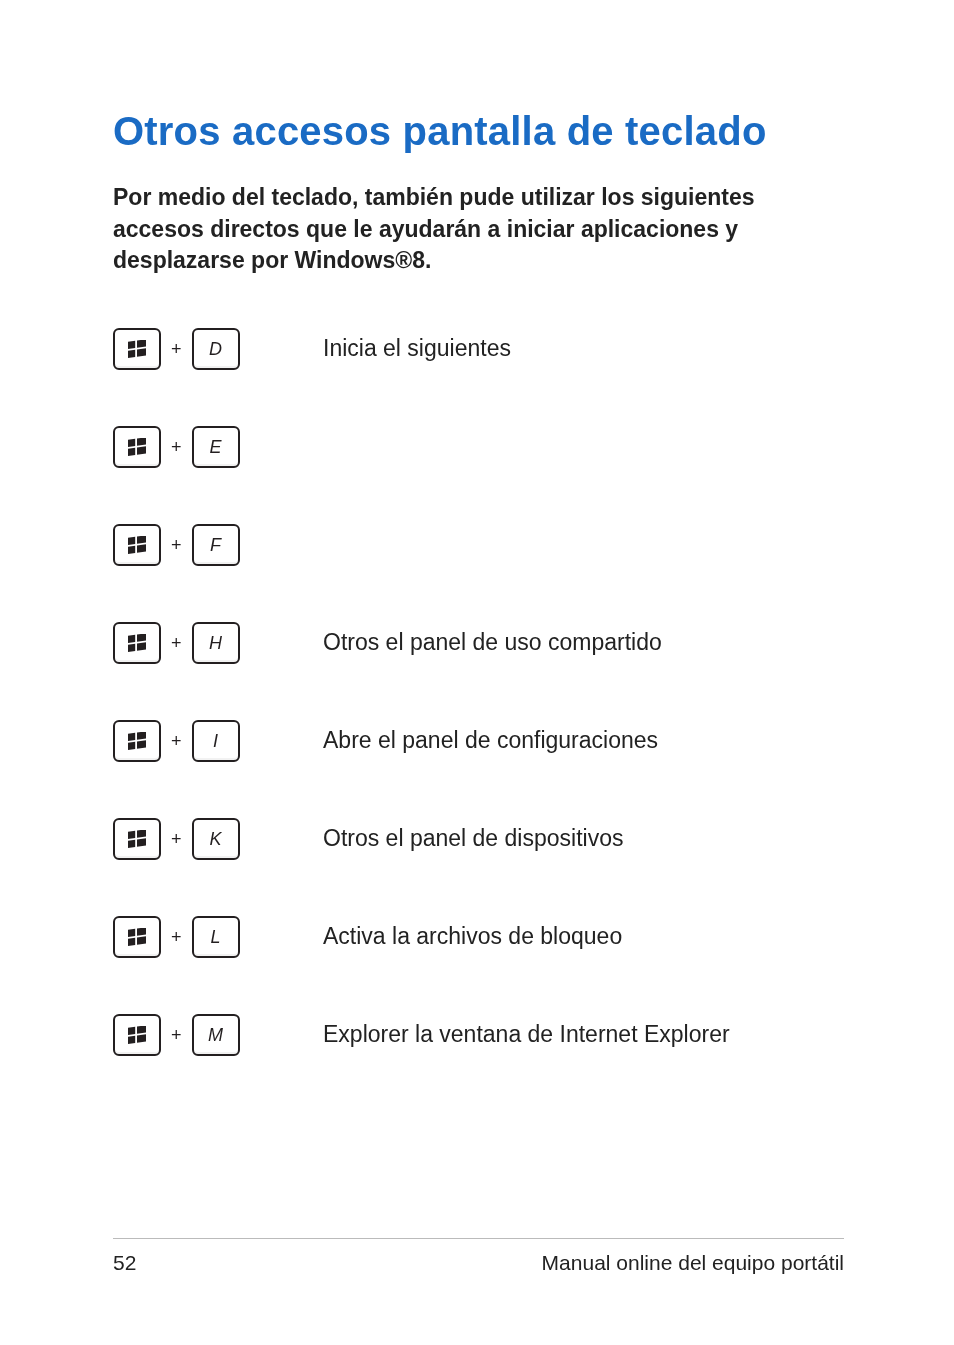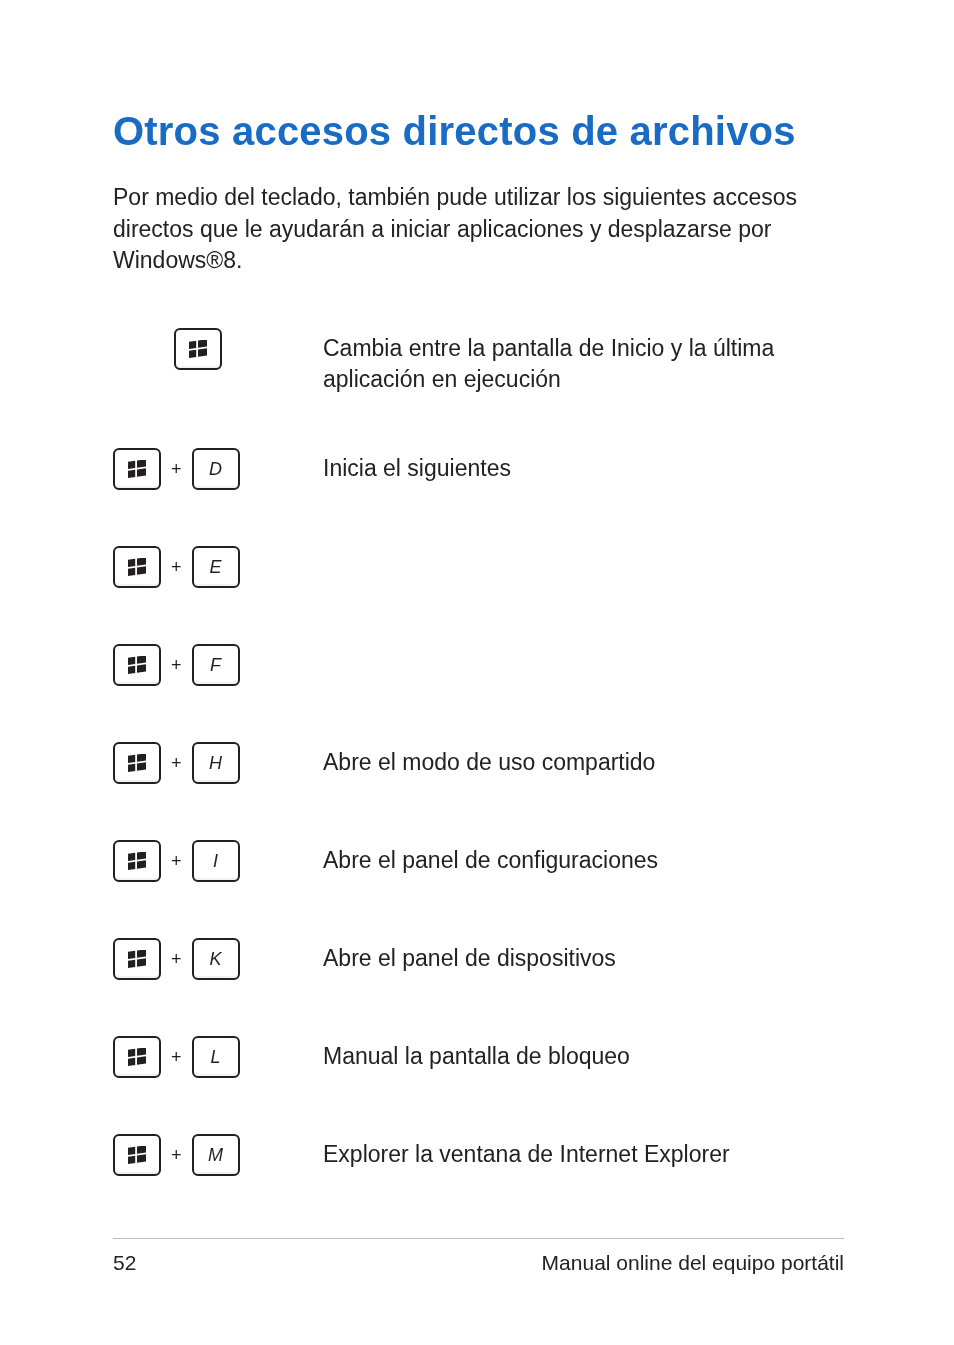--- a/index.html
+++ b/index.html
@@ -1,62 +1,42 @@
 <!DOCTYPE html>
 <html><head>
 <meta charset="utf-8">
 <style>
   * { box-sizing: border-box; margin: 0; padding: 0; }
   html, body { width: 954px; height: 1345px; background: #fff; font-family: "Segoe UI", "Myriad Pro", Arial, sans-serif; color: #222; }
   .page { position: relative; width: 954px; height: 1345px; padding: 108px 110px 0 113px; }
   h1.title { color: #1a6bc4; font-weight: 700; font-size: 40px; line-height: 1.15; margin-bottom: 28px; letter-spacing: 0.2px; }
-  p.intro { font-size: 23px; line-height: 1.38; color: #222; margin-bottom: 48px; }
+  p.intro { font-size: 23px; line-height: 1.38; color: #222; margin-bottom: 48px; font-weight: bold; }
   .shortcut-row { display: flex; align-items: flex-start; margin-bottom: 50px; }
   .shortcut-row.first { margin-top: 10px; }
   .key-wrap { width: 210px; flex: 0 0 210px; display: flex; align-items: center; justify-content: flex-start; min-height: 48px; }
   .key-wrap.solo { justify-content: center; padding-right: 40px; }
   .key { display: inline-flex; align-items: center; justify-content: center; border: 2px solid #231f20; border-radius: 6px; width: 48px; height: 42px; background: #fff; box-shadow: inset 0 -2px 0 rgba(0,0,0,0.05); }
   .key-letter { font-style: italic; font-family: "Segoe UI", Arial, sans-serif; font-size: 18px; color: #231f20; }
   .plus { font-size: 18px; color: #231f20; padding: 0 10px; }
   .desc { font-size: 23px; line-height: 1.35; color: #222; flex: 1; padding-top: 8px; }
   .desc .bold { font-weight: 400; }
   .footer { position: absolute; left: 113px; right: 110px; bottom: 70px; border-top: 1px solid #bbb; padding-top: 12px; display: flex; justify-content: space-between; font-size: 21px; color: #222; }
   .win-logo { display: inline-block; }
   .win-logo svg { display: block; }
 </style>
 </head>
 <body>
 
 <div class="page">
 
-  <h1 class="title">Otros accesos directos de archivos</h1>
+  <h1 class="title">Otros accesos pantalla de teclado</h1>
 
   <p class="intro">Por medio del teclado, también pude utilizar los siguientes accesos directos que le ayudarán a iniciar aplicaciones y desplazarse por Windows®8.</p>
 
   <div id="shortcuts-list">
-  <div class="shortcut-row first">
-    <div class="key-wrap solo">
-      <span class="key">
-        <span class="win-logo">
-          <svg width="18" height="18" viewBox="0 0 20 20">
-            <g transform="skewY(-8)">
-              <rect x="0" y="2" width="8" height="8" fill="#231f20"></rect>
-              <rect x="10" y="2" width="10" height="8" fill="#231f20"></rect>
-              <rect x="0" y="12" width="8" height="8" fill="#231f20"></rect>
-              <rect x="10" y="12" width="10" height="8" fill="#231f20"></rect>
-            </g>
-          </svg>
-        </span>
-      </span>
-
-    </div>
-    <div class="desc">
-      <span>Cambia entre la pantalla de Inicio y la última aplicación en ejecución</span><span class="bold"></span><span></span>
-    </div>
-  </div>
 
   <div class="shortcut-row">
     <div class="key-wrap">
       <span class="key">
         <span class="win-logo">
           <svg width="18" height="18" viewBox="0 0 20 20">
             <g transform="skewY(-8)">
               <rect x="0" y="2" width="8" height="8" fill="#231f20"></rect>
               <rect x="10" y="2" width="10" height="8" fill="#231f20"></rect>
               <rect x="0" y="12" width="8" height="8" fill="#231f20"></rect>
@@ -130,21 +110,21 @@
             </g>
           </svg>
         </span>
       </span>
       <span class="plus">+</span>
       <span class="key">
         <span class="key-letter">H</span>
       </span>
     </div>
     <div class="desc">
-      <span>Abre el modo de uso compartido</span><span class="bold"></span><span></span>
+      <span>Otros el panel de uso compartido</span><span class="bold"></span><span></span>
     </div>
   </div>
 
   <div class="shortcut-row">
     <div class="key-wrap">
       <span class="key">
         <span class="win-logo">
           <svg width="18" height="18" viewBox="0 0 20 20">
             <g transform="skewY(-8)">
               <rect x="0" y="2" width="8" height="8" fill="#231f20"></rect>
@@ -178,21 +158,21 @@
             </g>
           </svg>
         </span>
       </span>
       <span class="plus">+</span>
       <span class="key">
         <span class="key-letter">K</span>
       </span>
     </div>
     <div class="desc">
-      <span>Abre el panel de dispositivos</span><span class="bold"></span><span></span>
+      <span>Otros el panel de dispositivos</span><span class="bold"></span><span></span>
     </div>
   </div>
 
   <div class="shortcut-row">
     <div class="key-wrap">
       <span class="key">
         <span class="win-logo">
           <svg width="18" height="18" viewBox="0 0 20 20">
             <g transform="skewY(-8)">
               <rect x="0" y="2" width="8" height="8" fill="#231f20"></rect>
@@ -202,21 +182,21 @@
             </g>
           </svg>
         </span>
       </span>
       <span class="plus">+</span>
       <span class="key">
         <span class="key-letter">L</span>
       </span>
     </div>
     <div class="desc">
-      <span>Manual la pantalla de bloqueo</span><span class="bold"></span><span></span>
+      <span>Activa la archivos de bloqueo</span><span class="bold"></span><span></span>
     </div>
   </div>
 
   <div class="shortcut-row">
     <div class="key-wrap">
       <span class="key">
         <span class="win-logo">
           <svg width="18" height="18" viewBox="0 0 20 20">
             <g transform="skewY(-8)">
               <rect x="0" y="2" width="8" height="8" fill="#231f20"></rect>

